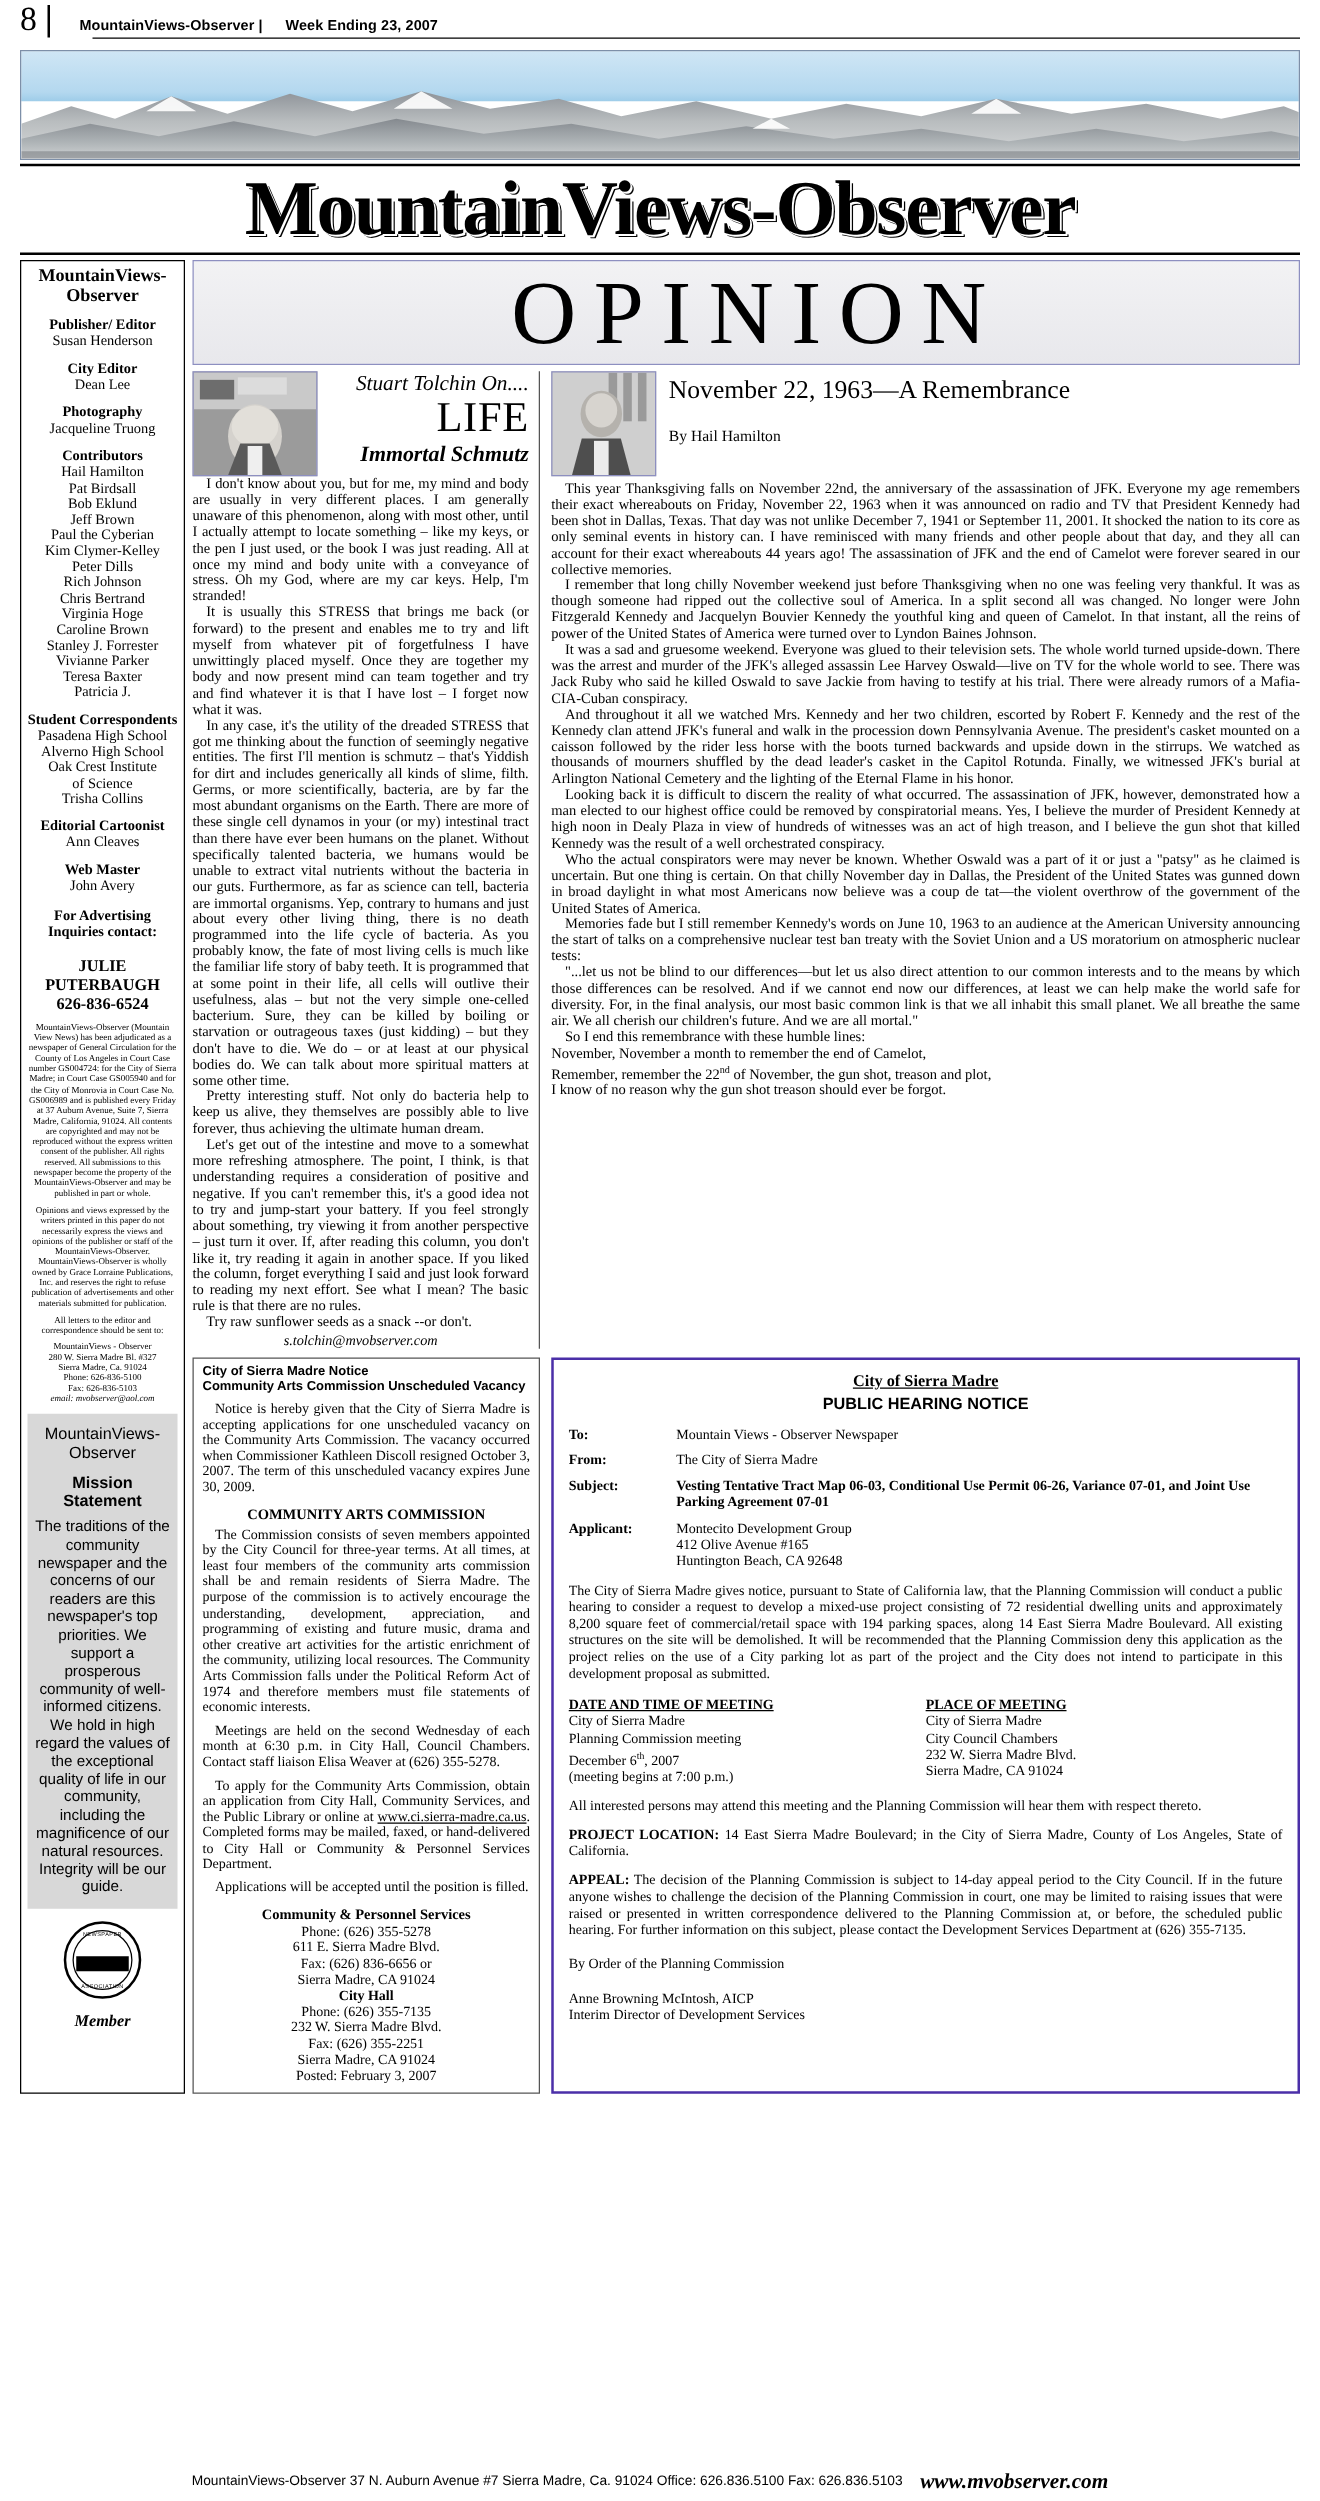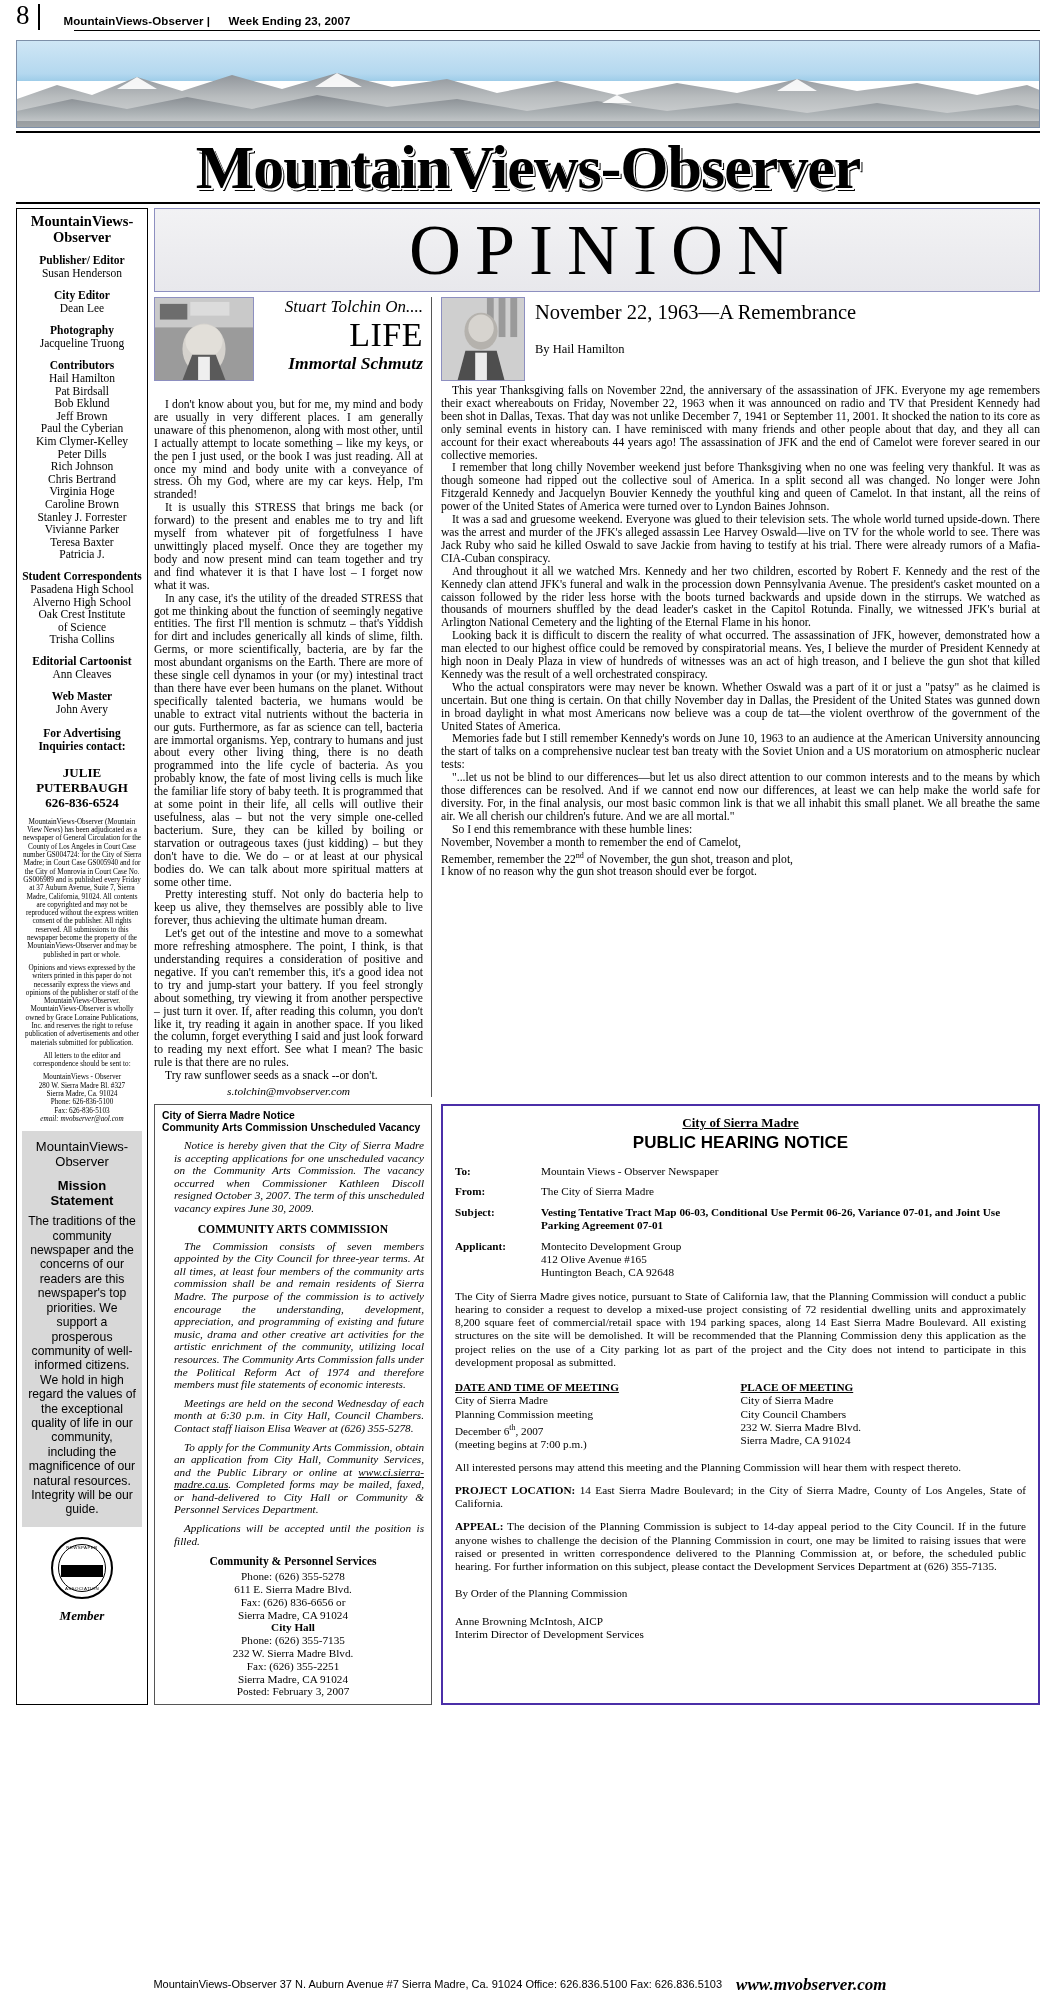--- a/index.html
+++ b/index.html
@@ -104,27 +104,27 @@
   .ham-title { font-family:"Liberation Serif", serif; font-size:20.5px; line-height:23px; padding-top:4px; }
   .ham-by { font-family:"Liberation Serif", serif; font-size:12.5px; line-height:15px; margin-top:18px; }
 
   
   .lower { display:flex; margin-top:7px; }
   .col-arts { width:278px; flex:0 0 278px; border:1px solid #555; padding:5px 7px 6px 7px; }
   .col-notice { flex:1; margin-left:9px; border:2px solid #4b2fa8; padding:9px 12px 10px 12px; }
 
   .arts-h1 { font-family:"Liberation Sans", sans-serif; font-weight:bold; font-size:10.4px; line-height:12px; }
   .arts-body { font-family:"Liberation Serif", serif; font-size:11.2px; line-height:12.6px; text-align:justify; }
-  .arts-body p { margin:0 0 6px 12px; text-indent:10px;font-style:italic; }
+  .arts-body p { margin:0 0 6px 0; text-indent:10px; }
   .arts-center { text-align:center; font-family:"Liberation Serif", serif; font-weight:bold; font-size:11.6px; margin:8px 0 4px 0; }
   .arts-contact { text-align:center; font-family:"Liberation Serif", serif; font-size:11.2px; line-height:12.8px; }
   .u { text-decoration:underline; }
 
   .notice-city { text-align:center; font-family:"Liberation Serif", serif; font-weight:bold; font-size:13px; text-decoration:underline; }
-  .notice-title { text-align:center; font-family:"Liberation Sans", sans-serif; font-weight:bold; font-size:17px; margin-top:2px; margin-bottom:12px; }
+  .notice-title { text-align:center; font-family:"Liberation Sans", sans-serif; font-weight:bold; font-size:13px; margin-top:2px; margin-bottom:12px; }
   .nrow { display:flex; font-family:"Liberation Serif", serif; font-size:11.2px; line-height:13.4px; margin-bottom:7px; }
   .nrow .lbl { width:86px; flex:0 0 86px; font-weight:bold; }
   .nrow .val { flex:1; }
   .notice-p { font-family:"Liberation Serif", serif; font-size:11.2px; line-height:13.2px; text-align:justify; margin:10px 0 0 0; }
   .two-col { display:flex; margin-top:12px; font-family:"Liberation Serif", serif; font-size:11.2px; line-height:13.2px; }
   .two-col > div { flex:1; }
   .two-col .hdr { font-weight:bold; text-decoration:underline; }
   .notice-small { font-family:"Liberation Serif", serif; font-size:11.2px; line-height:13.2px; margin-top:10px; text-align:justify; }
   .notice-small b { font-weight:bold; }
   .sig { font-family:"Liberation Serif", serif; font-size:11.2px; line-height:13.4px; margin-top:14px; }
@@ -284,21 +284,21 @@
                 <path d="M28,84 L38,58 L62,58 L72,84 Z" fill="#5a5a5a"></path>
                 <rect x="44" y="60" width="12" height="24" fill="#efefef"></rect>
               </svg>
             </div>
             <div class="tol-title-block">
               <div class="tol-byline">Stuart Tolchin On....</div>
               <div class="tol-life">LIFE</div>
               <div class="tol-sub">Immortal Schmutz</div>
             </div>
           </div>
-          <div class="body-text" style="margin-top:18px">
+          <div class="body-text" style="margin-top:0">
             <p>I don't know about you, but for me, my mind and body are usually in very different places. I am generally unaware of this phenomenon, along with most other, until I actually attempt to locate something – like my keys, or the pen I just used, or the book I was just reading. All at once my mind and body unite with a conveyance of stress. Oh my God, where are my car keys. Help, I'm stranded!</p>
             <p>It is usually this STRESS that brings me back (or forward) to the present and enables me to try and lift myself from whatever pit of forgetfulness I have unwittingly placed myself. Once they are together my body and now present mind can team together and try and find whatever it is that I have lost – I forget now what it was.</p>
             <p>In any case, it's the utility of the dreaded STRESS that got me thinking about the function of seemingly negative entities. The first I'll mention is schmutz – that's Yiddish for dirt and includes generically all kinds of slime, filth. Germs, or more scientifically, bacteria, are by far the most abundant organisms on the Earth. There are more of these single cell dynamos in your (or my) intestinal tract than there have ever been humans on the planet.  Without specifically talented bacteria, we humans would be unable to extract vital nutrients without the bacteria in our guts. Furthermore, as far as science can tell, bacteria are immortal organisms. Yep, contrary to humans and just about every other living thing, there is no death programmed into the life cycle of bacteria. As you probably know, the fate of most living cells is much like the familiar life story of baby teeth. It is programmed that at some point in their life, all cells will outlive their usefulness, alas – but not the very simple one-celled bacterium. Sure, they can be killed by boiling or starvation or outrageous taxes (just kidding) – but they don't have to die. We do – or at least at our physical bodies do. We can talk about more spiritual matters at some other time.</p>
             <p>Pretty interesting stuff. Not only do bacteria help to keep us alive, they themselves are possibly able to live forever, thus achieving the ultimate human dream.</p>
             <p>Let's get out of the intestine and move to a somewhat more refreshing atmosphere. The point, I think, is that understanding requires a consideration of positive and negative. If you can't remember this, it's a good idea not to try and jump-start your battery. If you feel strongly about something, try viewing it from another perspective – just turn it over. If, after reading this column, you don't like it, try reading it again in another space. If you liked the column, forget everything I said and just look forward to reading my next effort. See what I mean? The basic rule is that there are no rules.</p>
             <p>Try raw sunflower seeds as a snack --or don't.</p>
           </div>
           <div class="tol-email">s.tolchin@mvobserver.com</div>
         </div>
 

